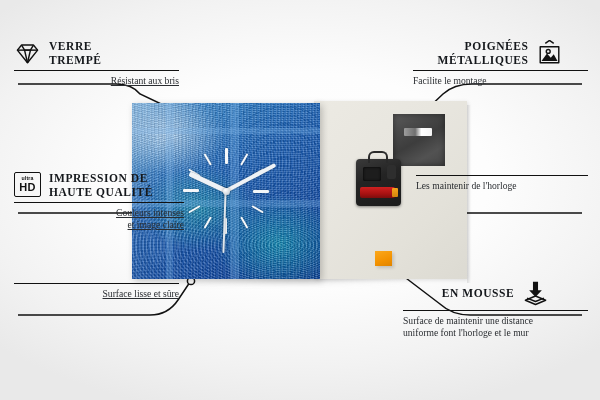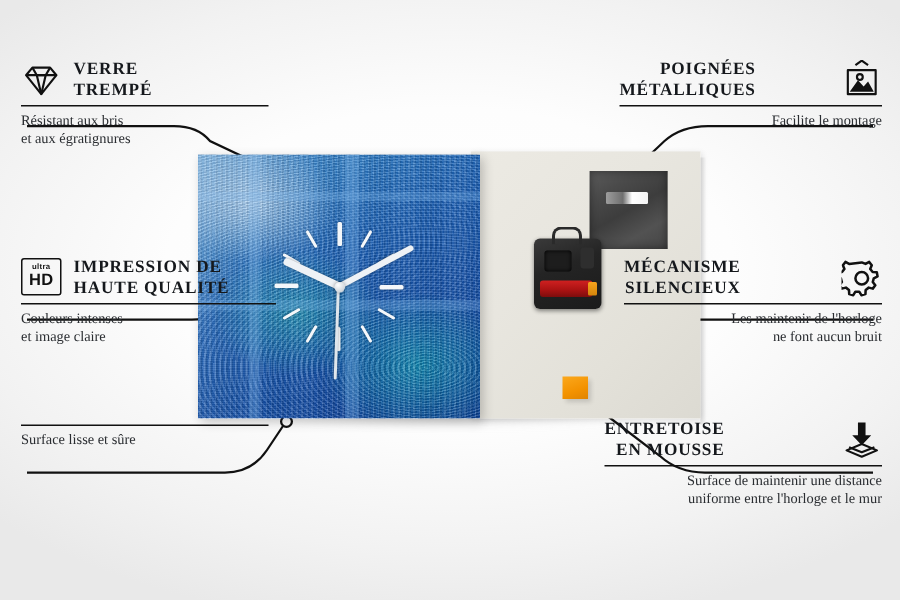--- a/index.html
+++ b/index.html
@@ -138,24 +138,24 @@
   .callout .titles {
     font-weight:bold; font-size:11.5px; letter-spacing:.55px; color:#15181c;
     line-height:13.5px; text-transform:uppercase;
   }
   .callout .rule { height:1.4px; background:#111; margin:3px 0 4px; }
   .callout .sub {
     font-size:9.6px; color:#2a2d31; line-height:11.6px;
   }
   .callout.left .head { justify-content:flex-start; }
   .callout.left .titles { text-align:left; }
-  .callout.left .sub { text-align:left; }
-  .callout.right .head { justify-content:space-between; }
+  .callout.left .sub { text-align:right;text-decoration:underline; }
+  .callout.right .head { justify-content:center; }
   .callout.right .titles { text-align:right; }
-  .callout.right .sub { text-align:right; }
+  .callout.right .sub { text-align:left; }
   .ico { width:27px; height:27px; flex:0 0 27px; color:#111; }
   .ico svg { display:block; width:100%; height:100%; }
 
   .hd-box {
     width:27px; height:25px; border:1.6px solid #111; border-radius:2px;
     display:flex; flex-direction:column; align-items:center; justify-content:center;
     line-height:1; font-family:"Liberation Sans", sans-serif;
   }
   .hd-box .u { font-size:5.2px; font-weight:bold; letter-spacing:.2px; }
   .hd-box .h { font-size:11px; font-weight:bold; letter-spacing:.2px; margin-top:1px; }
@@ -278,21 +278,20 @@
           </svg>
       </span>
       <div class="titles">
         <div>VERRE</div>
         <div>TREMPÉ</div>
       </div>
     </div>
     <div class="rule"></div>
     <div class="sub">
       <div>Résistant aux bris</div>
-      <div>et aux égratignures</div>
     </div>
   </div>
 
   <div class="callout left positions-ml">
     <div class="head">
       <span class="ico">
         <span class="hd-box">
           <span class="u">ultra</span>
           <span class="h">HD</span>
         </span>
@@ -334,57 +333,41 @@
           </svg>
       </span>
     </div>
     <div class="rule"></div>
     <div class="sub">
       <div>Facilite le montage</div>
     </div>
   </div>
 
   <div class="callout right positions-mr">
-    <div class="head">
-      <div class="titles">
-        <div>MÉCANISME</div>
-        <div>SILENCIEUX</div>
-      </div>
-      <span class="ico">
-        <svg viewBox="0 0 32 32">
-            <g fill="none" stroke="#111" stroke-width="2" stroke-linejoin="round">
-          <path d="M16 3.5 l3 1.2 2.9 -1.6 2 2.6 -1.2 3 1.9 2.4 3.3 .2 .6 3.3 -3 1.5 -.8 2.9 2 2.6 -2 2.6 -3.2 -.8 -2.4 1.8 -.2 3.3 -3.2 .9 -1.7 -2.8 -3 0 -1.7 2.8 -3.2 -.9 -.2 -3.3 -2.4 -1.8 -3.2 .8 -2 -2.6 2 -2.6 -.8 -2.9 -3 -1.5 .6 -3.3 3.3 -.2 1.9 -2.4 -1.2 -3 2 -2.6 2.9 1.6 z"></path>
-          <circle cx="16" cy="16" r="5"></circle>
-        </g>
-          </svg>
-      </span>
-    </div>
     <div class="rule"></div>
     <div class="sub">
       <div>Les maintenir de l'horloge</div>
-      <div>ne font aucun bruit</div>
     </div>
   </div>
 
   <div class="callout right positions-br">
     <div class="head">
       <div class="titles">
-        <div>ENTRETOISE</div>
         <div>EN MOUSSE</div>
       </div>
       <span class="ico">
         <svg viewBox="0 0 32 32">
           <path d="M13 2 L19 2 L19 12 L23.5 12 L16 20 L8.5 12 L13 12 Z" fill="#111"></path>
           <g fill="none" stroke="#111" stroke-width="1.7" stroke-linejoin="round">
             <path d="M16 19 L28 24 L16 29 L4 24 Z"></path>
             <path d="M6 21.5 L16 25.5 L26 21.5"></path>
           </g>
         </svg>
       </span>
     </div>
     <div class="rule"></div>
     <div class="sub">
       <div>Surface de maintenir une distance</div>
-      <div>uniforme entre l'horloge et le mur</div>
+      <div>uniforme font l'horloge et le mur</div>
     </div>
   </div>
 
 </div>
 
 </body></html>

